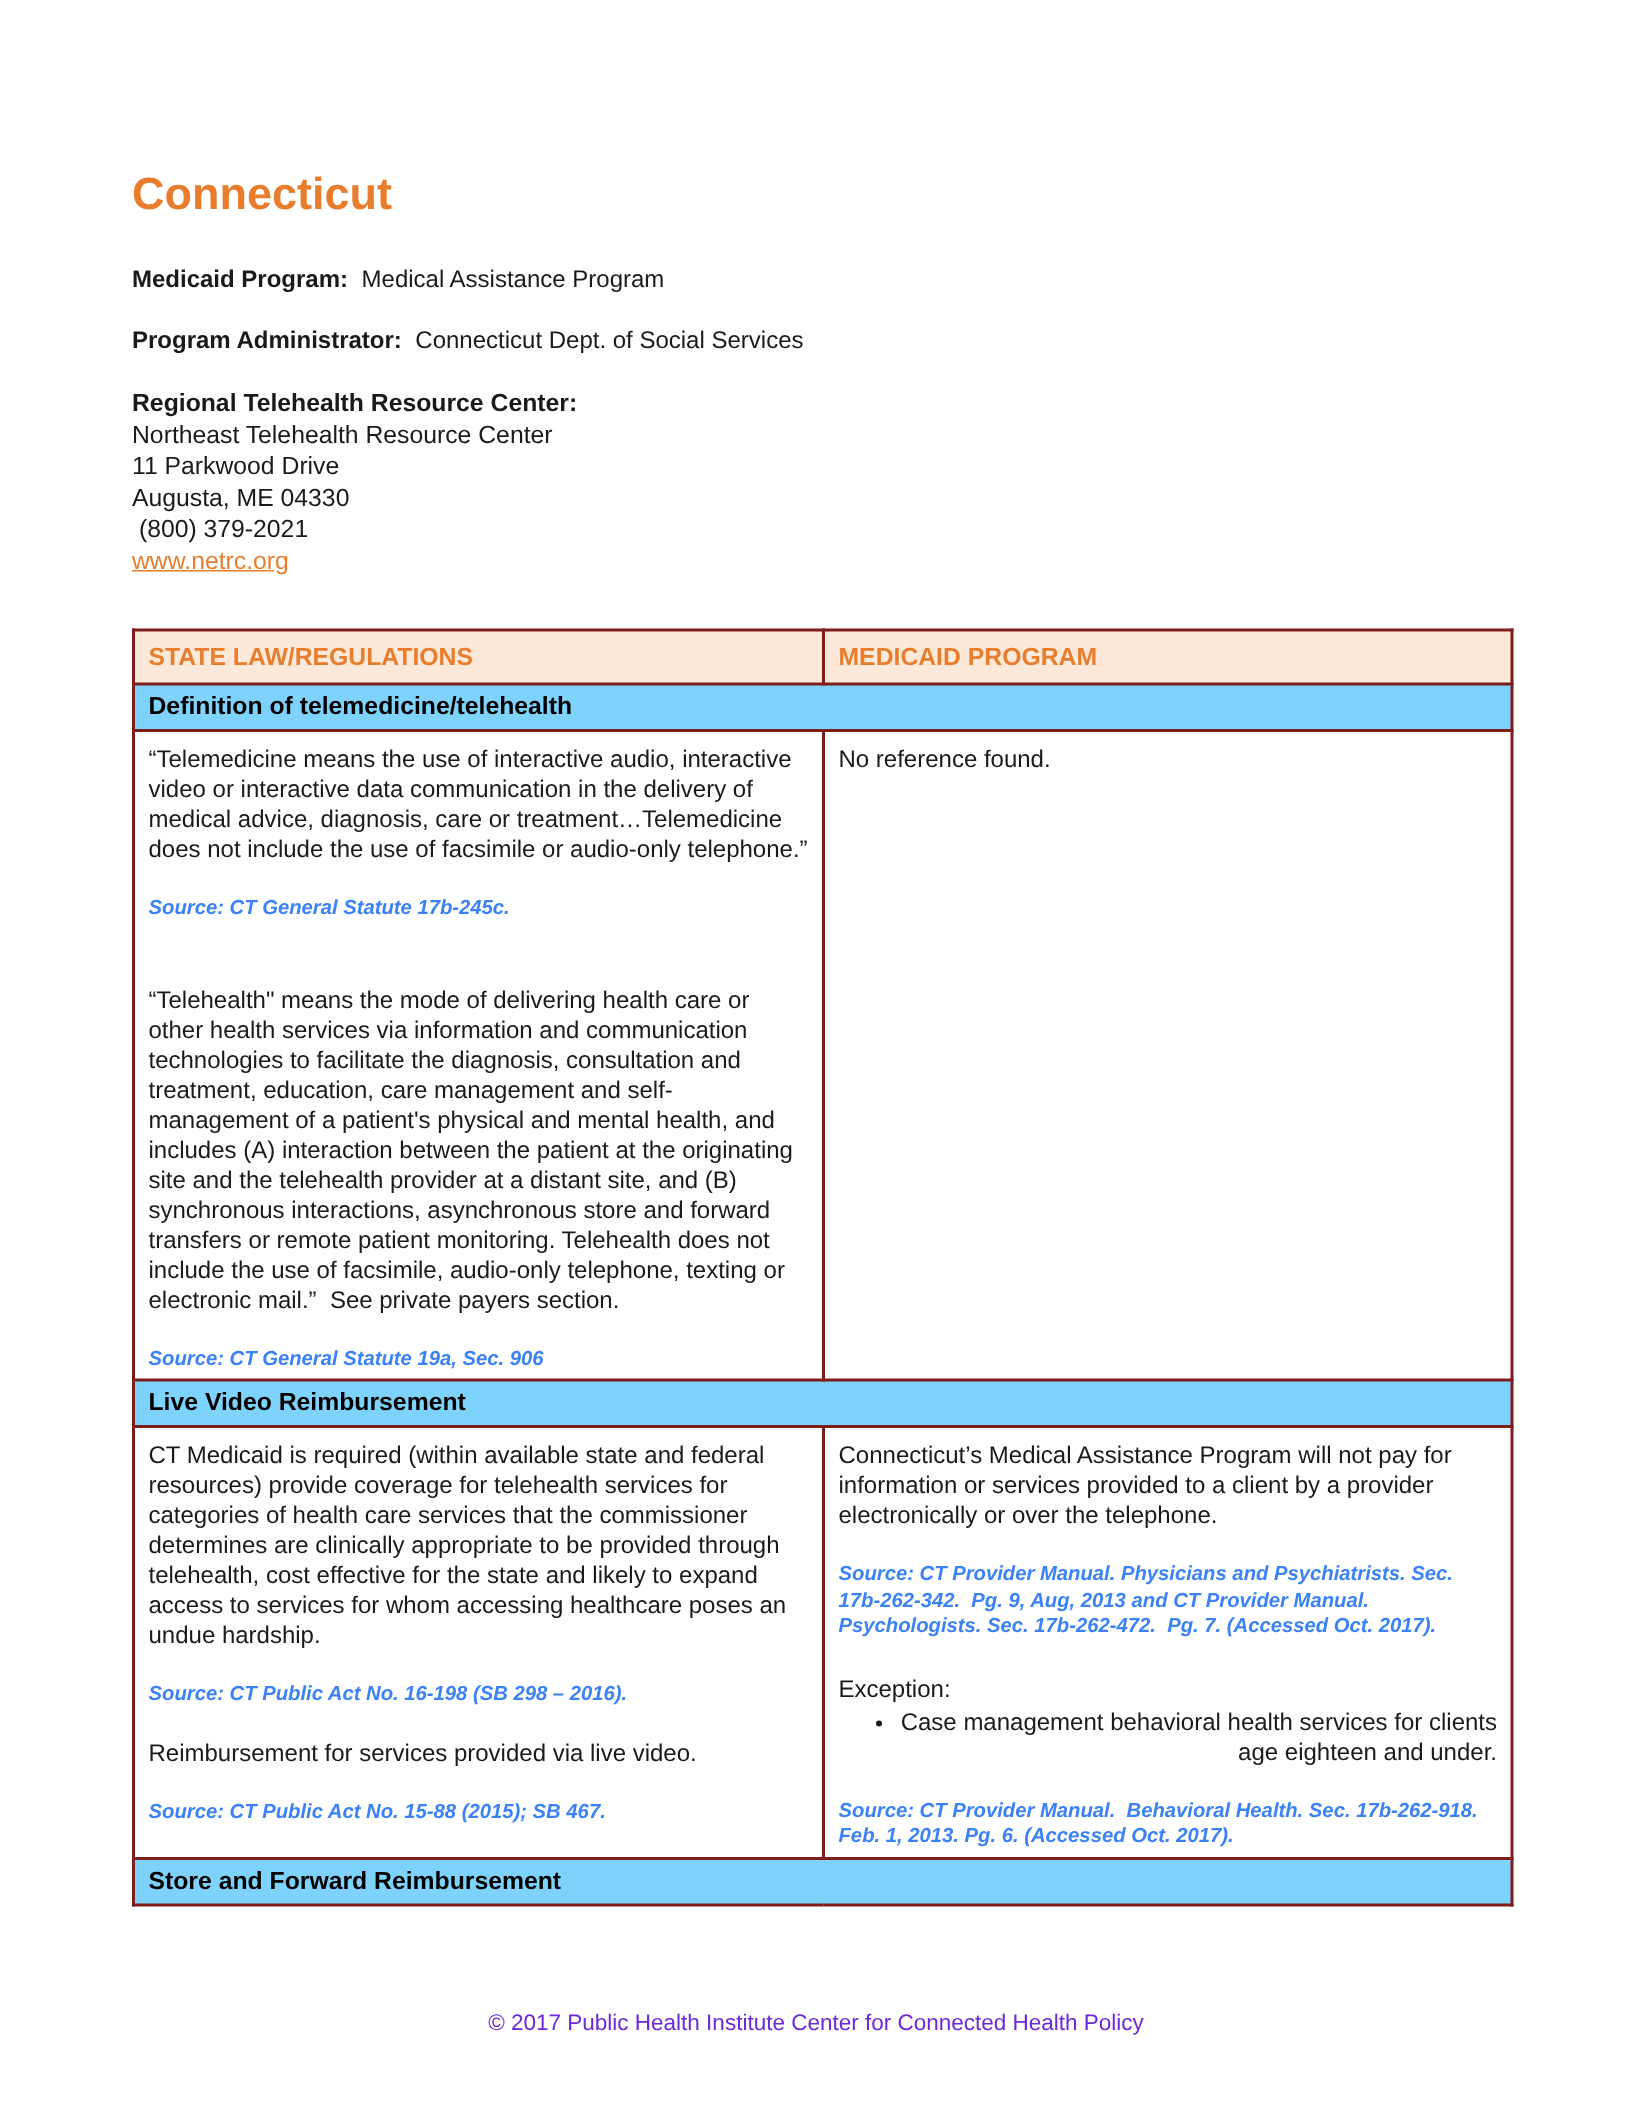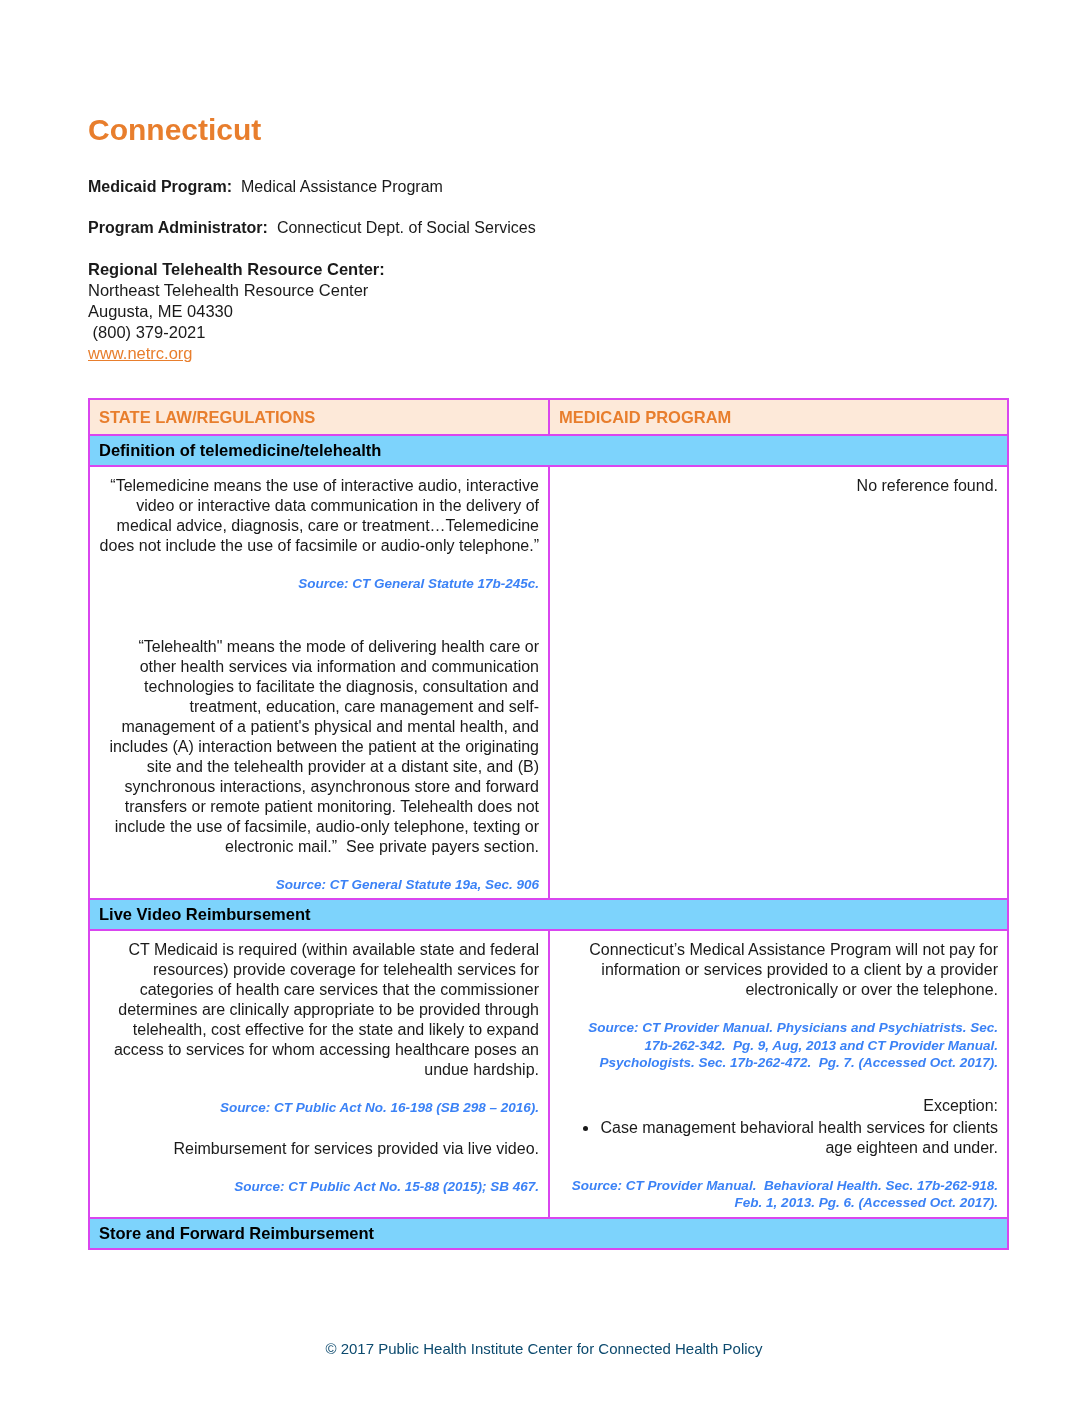--- a/index.html
+++ b/index.html
@@ -24,66 +24,67 @@
   .link {
     display: inline-block; font-size: 16.5px; line-height: 21px;
     color: #E87E2D; text-decoration: underline; cursor: pointer;
   }
 
   table.policy {
     margin-top: 34px; width: 921px;
     border-collapse: collapse; table-layout: fixed;
   }
   table.policy td {
-    border: 2px solid #d946ef; vertical-align: top;
+    border: 2px solid #7f1d1d; vertical-align: top;
     padding: 5px 9px;
   }
   tr.head-row td {
     background: #FDE9D9; color: #E87E2D;
     font-weight: bold; font-size: 16.5px;
     height: 36px; vertical-align: middle;
   }
   tr.section-row td {
     background: #7dd3fc; color: #000000;
     font-weight: bold; font-size: 16.5px;
     height: 31px; vertical-align: middle;
   }
   tr.content-row td { background: #ffffff; }
   td.col-left { width: 460px; }
 
-  .cell p { font-size: 16px; line-height: 20px; white-space: pre-wrap; margin-top: 4px; text-align: right; }
+  .cell p { font-size: 16px; line-height: 20px; white-space: pre-wrap; margin-top: 4px; }
   .cell p.source {
     color: #3b82f6; font-weight: bold; font-style: italic;
     font-size: 13.5px; line-height: 17.5px; margin-top: 19px;
   }
   .cell p.after-source { margin-top: 44px; }
   .cell p.mid { margin-top: 22px; }
   .cell p.exception { margin-top: 24px; }
   .cell ul { margin: 2px 0 0 40px; text-align: right; }
   .cell ul li { font-size: 16px; line-height: 20px; }
 
   .footer {
     position: absolute; left: 0; top: 1340px; width: 1088px;
-    text-align: center; font-size: 15px; color: #0c4a6e;
+    text-align: center; font-size: 15px; color: #6d28d9;
   }
 </style>
 </head>
 <body>
 
 <div class="content">
 
   <div class="title">Connecticut</div>
 
   <div class="meta-line"><span class="b label-gap">Medicaid Program:</span><span>Medical Assistance Program</span></div>
 
   <div class="meta-line"><span class="b label-gap">Program Administrator:</span><span>Connecticut Dept. of Social Services</span></div>
 
   <div class="addr-block">
     <div class="addr-line b">Regional Telehealth Resource Center:</div>
     <div class="addr-line">Northeast Telehealth Resource Center</div>
+    <div class="addr-line">11 Parkwood Drive</div>
     <div class="addr-line">Augusta, ME 04330</div>
     <div class="addr-line"> (800) 379-2021</div>
     <a class="link">www.netrc.org</a>
   </div>
 
   <table class="policy">
     <tbody>
         <tr class="head-row">
       <td class="col-left">STATE LAW/REGULATIONS</td>
       <td>MEDICAID PROGRAM</td>

